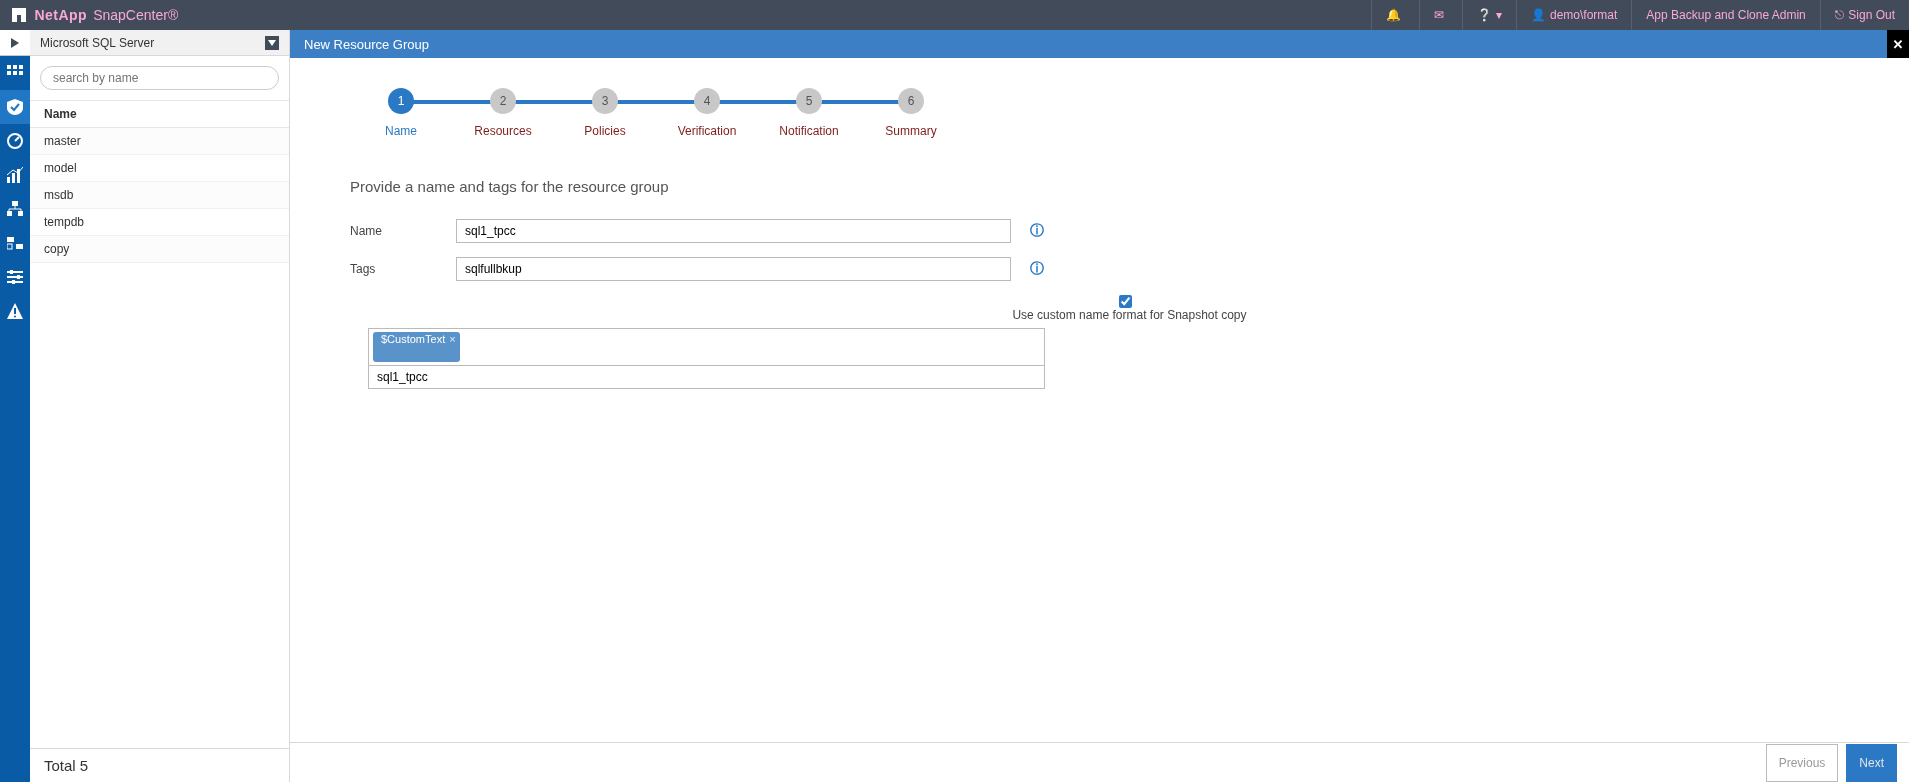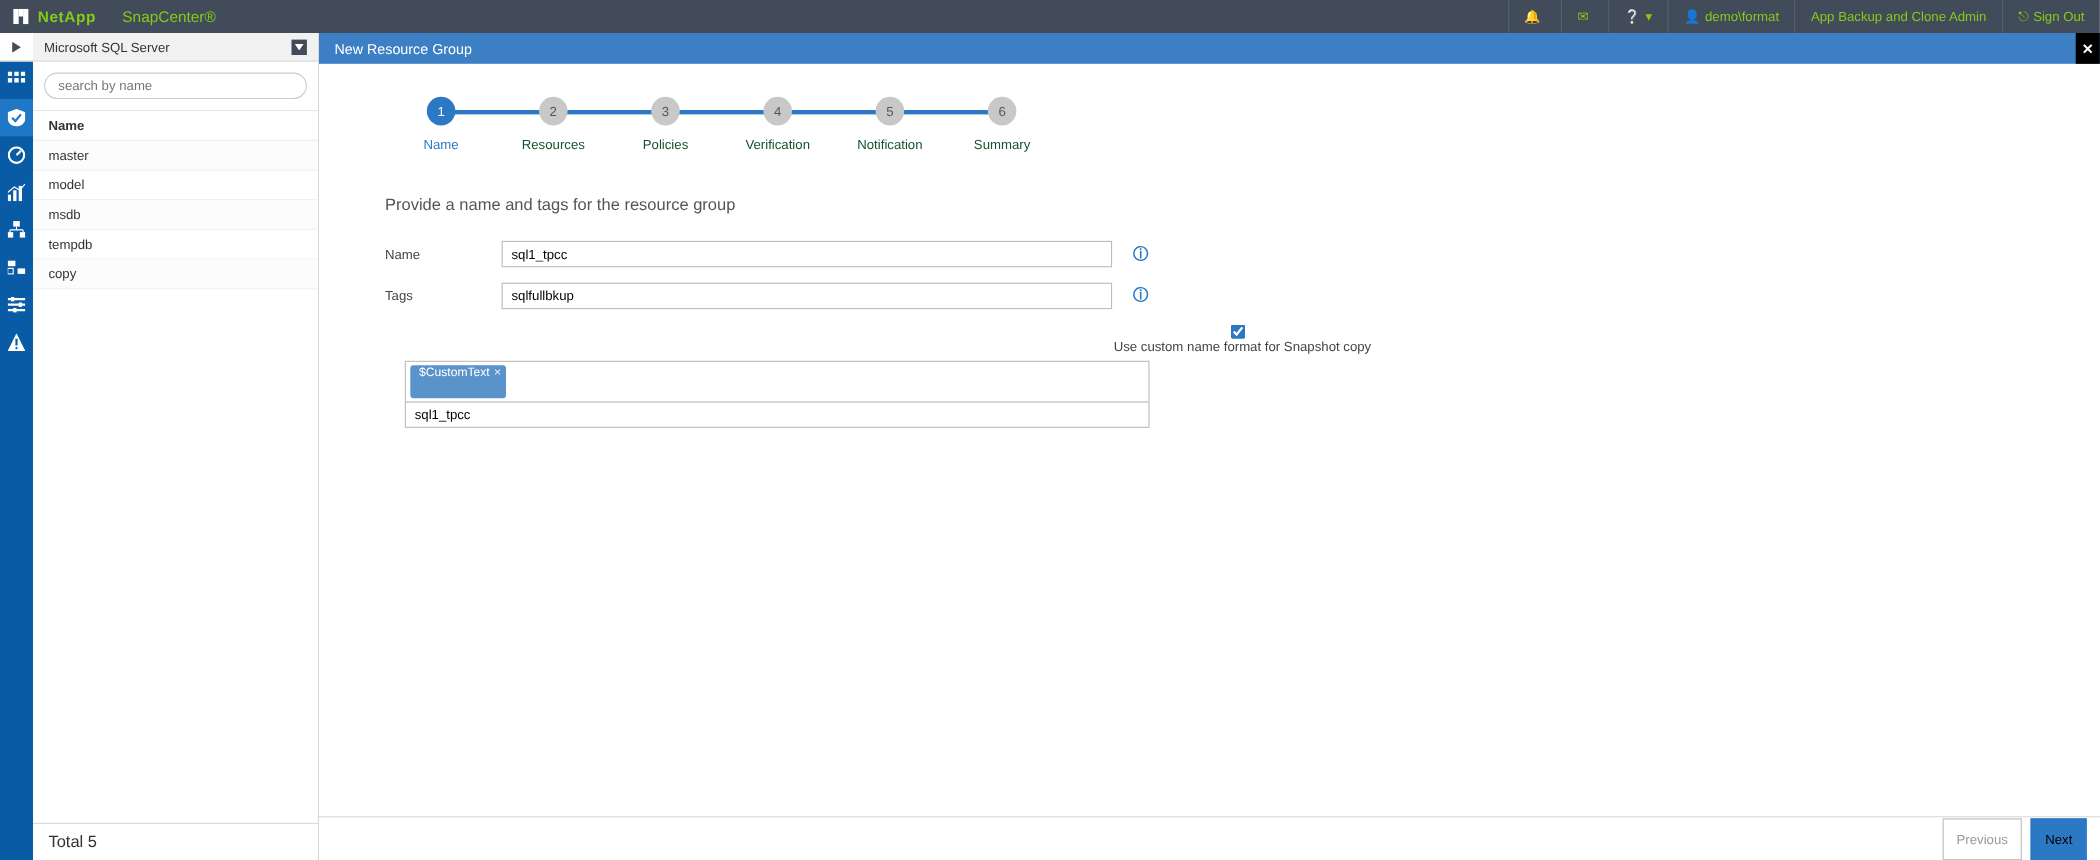--- a/index.html
+++ b/index.html
@@ -1,22 +1,22 @@
 <!DOCTYPE html>
 <html><head>
 <meta charset="utf-8">
 <style>
 * { margin:0; padding:0; box-sizing:border-box; font-family:"Segoe UI",Arial,sans-serif; }
 body { width:1909px; height:782px; overflow:hidden; background:#fff; color:#333; font-size:13px; }
 
 
-.topbar { height:30px; background:#414b5a; display:flex; align-items:center; color:#84cc16; }
+.topbar { height:30px; background:#414b5a; display:flex; align-items:center; color:#f9a8d4; }
 .brand { display:flex; align-items:center; padding:0 12px; font-size:14px; }
 .brand-logo { font-weight:bold; letter-spacing:0.5px; }
-.brand-app { margin-left:24px; font-weight:300; }
+.brand-app { margin-left:6px; font-weight:300; }
 .topbar-right { margin-left:auto; display:flex; align-items:stretch; height:100%; }
 .top-item { display:flex; align-items:center; padding:0 14px; border-left:1px solid #556072; font-size:12px; cursor:pointer; white-space:nowrap; }
 .top-item svg, .top-item .glyph { margin-right:4px; }
 
 
 .shell { display:flex; height:752px; }
 .navrail { width:30px; background:#0a5ba6; display:flex; flex-direction:column; align-items:center; }
 .rail-toggle { height:26px; width:100%; background:#fff; display:flex; align-items:center; justify-content:center; border-bottom:1px solid #c9c9c9; cursor:pointer; }
 .rail-btn { width:30px; height:34px; display:flex; align-items:center; justify-content:center; cursor:pointer; }
 .rail-btn.active { background:#1f77c6; }
@@ -37,21 +37,21 @@
 .main-banner { height:28px; background:#3d7fc4; color:#fff; display:flex; align-items:center; padding:0 14px; font-size:13px; }
 .main-close { position:absolute; top:0; right:0; height:28px; width:22px; background:#000; color:#fff; display:flex; align-items:center; justify-content:center; font-weight:bold; cursor:pointer; }
 
 .main-body { flex:1; padding:30px 0 0 0; overflow:auto; }
 
 
 .stepper { display:flex; align-items:center; margin:0 0 40px 60px; }
 .step { display:flex; flex-direction:column; align-items:center; width:102px; position:relative; }
 .step-circle { width:26px; height:26px; border-radius:50%; background:#c8c8c8; display:flex; align-items:center; justify-content:center; color:#555; font-size:12px; z-index:2; }
 .step.active .step-circle { background:#2b78c5; color:#fff; }
-.step-label { margin-top:10px; font-size:12px; color:#14532d; }
+.step-label { margin-top:10px; font-size:12px; color:#7f1d1d; }
 .step.active .step-label { color:#2b78c5; }
 .step-bar { position:absolute; top:12px; left:50%; width:102px; height:4px; background:#2b78c5; z-index:1; }
 .step:last-child .step-bar { display:none; }
 
 
 .form-area { margin-left:60px; }
 .form-title { font-size:15px; color:#555; margin-bottom:24px; }
 .form-row { display:flex; align-items:center; margin-bottom:14px; }
 .form-label { width:106px; font-size:12px; color:#444; }
 .form-input { width:555px; height:24px; border:1px solid #bbb; padding:0 8px; font-size:12px; outline:none; }
@@ -64,21 +64,21 @@
 
 .tag-box { width:677px; border:1px solid #bbb; padding:3px 4px; margin-left:18px; display:flex; align-items:center; min-height:24px; }
 .tag-chip { background:#5a93c9; color:#fff; border-radius:3px; padding:1px 4px 17px 8px; font-size:11px; display:flex; align-items:center; }
 .tag-chip .x { margin-left:4px; cursor:pointer; font-size:11px; color:#e4eef8; }
 
 .sub-input { width:677px; height:24px; border:1px solid #bbb; padding:0 8px; font-size:12px; margin-left:18px; outline:none; margin-top:-1px; }
 
 
 .footerbar { height:40px; border-top:1px solid #d9d9d9; display:flex; align-items:center; justify-content:flex-end; padding:0 12px; gap:8px; }
 .btn { height:38px; padding:0 12px; font-size:12px; border:1px solid #bbb; background:#fff; color:#999; cursor:not-allowed; }
-.btn.primary { background:#2b78c5; color:#000000; border-color:#2b78c5; cursor:pointer;text-align:right; }
+.btn.primary { background:#2b78c5; color:#e5e5e5; border-color:#2b78c5; cursor:pointer;text-align:right; }
 </style>
 </head>
 <body>
 
 <div class="topbar">
   <div class="brand">
     <span class="brand-logo">
       <svg width="14" height="14" viewBox="0 0 14 14" style="vertical-align:-2px;margin-right:4px">
           <rect x="0" y="0" width="5" height="14" fill="#fff"></rect>
           <rect x="9" y="0" width="5" height="14" fill="#fff"></rect>

